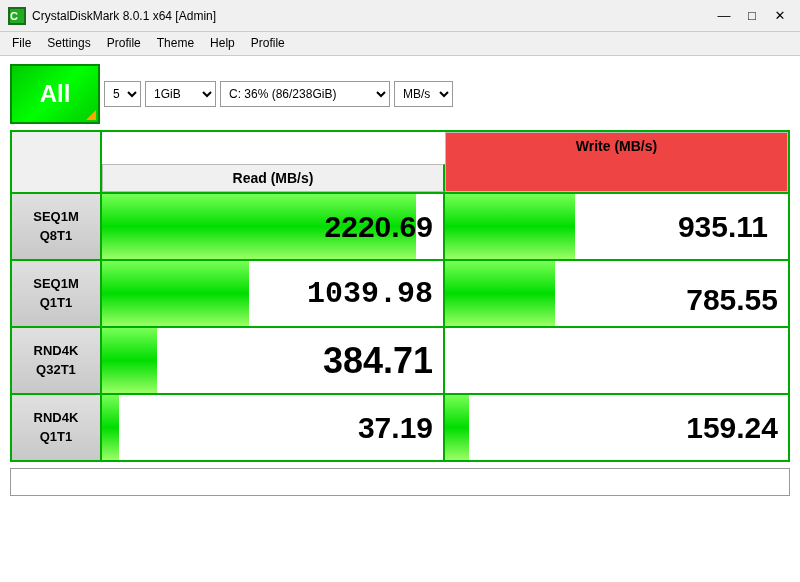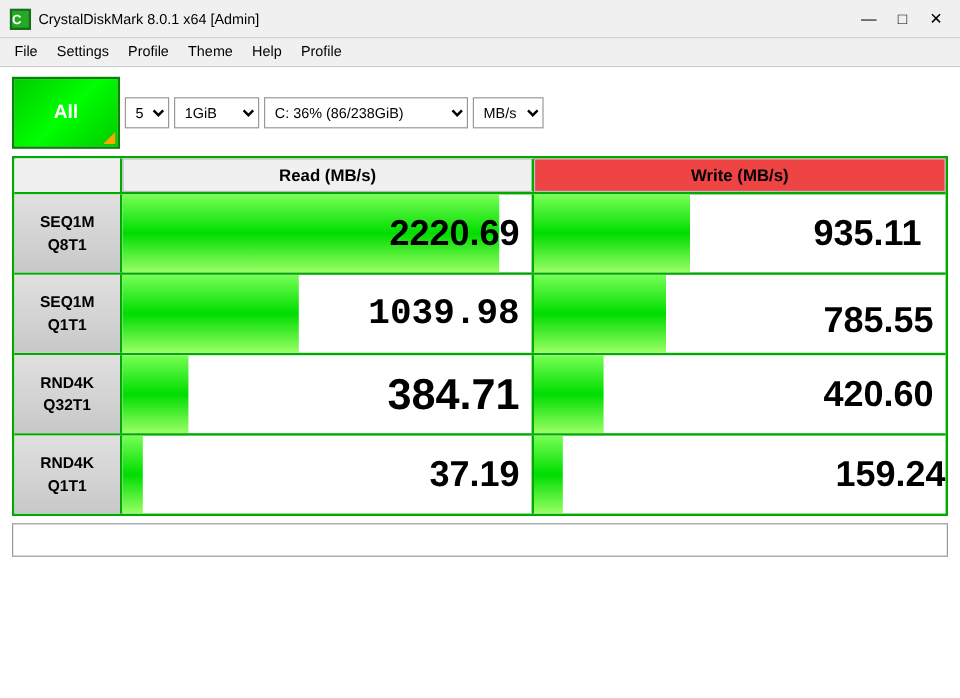--- a/index.html
+++ b/index.html
@@ -80,21 +80,21 @@
       align-items: center;
       gap: 4px;
       margin-bottom: 6px;
     }
 
     .all-btn {
       background: linear-gradient(135deg, #00cc00 0%, #00ff00 50%, #00cc00 100%);
       border: 2px solid #008800;
       color: #fff;
       font-weight: bold;
-      font-size: 16px;
+      font-size: 24px;
       width: 90px;
       height: 60px;
       cursor: pointer;
       position: relative;
       text-align: left;
       line-height: 1;
       display: flex;
       align-items: center;
       justify-content: center;
     }
@@ -194,21 +194,21 @@
       <option>MB/s</option>
       <option>GB/s</option>
       <option>IOPS</option>
     </select>
   </div>
 
   <div style="border: 2px solid #00aa00;">
 
     <div class="header-row" style="display:grid; grid-template-columns: 90px 1fr 1fr; border-bottom: 2px solid #00aa00;">
       <div style="background:#f0f0f0; border-right:2px solid #00aa00;"></div>
-      <div class="header-cell" style="background:#f0f0f0; font-size:14px; font-weight:bold; text-align:center; padding:5px 0; border-right:2px solid #00aa00;">Read (MB/s)</div>
+      <div class="header-cell" style="background:#f0f0f0; font-size:14px; font-weight:bold; text-align:center; padding:5px 0; border-right:2px solid #00aa00;margin-top:32px;">Read (MB/s)</div>
       <div class="header-cell" style="background:#ef4444; font-size:14px; font-weight:bold; text-align:center; padding:5px 0;">Write (MB/s)</div>
     </div>
 
     <div id="data-rows">
         <div style="display: grid; grid-template-columns: 90px 1fr 1fr; border-bottom: 2px solid rgb(0, 170, 0);">
           <div style="background: linear-gradient(rgb(224, 224, 224), rgb(200, 200, 200)); border-right: 2px solid rgb(0, 170, 0); font-weight: bold; font-size: 13px; text-align: center; padding: 10px 4px; display: flex; align-items: center; justify-content: center; line-height: 1.4;">SEQ1M<br>Q8T1</div>
           <div style="position: relative; border-right: 2px solid rgb(0, 170, 0); display: flex; align-items: center; justify-content: flex-end; padding-right: 10px; overflow: hidden; min-height: 65px;">
             <div style="position: absolute; left: 0px; top: 0px; bottom: 0px; width: 92%; background: linear-gradient(rgb(119, 255, 85) 0%, rgb(0, 221, 0) 50%, rgb(153, 255, 102) 100%);"></div>
             <span style="position: relative; z-index: 1; font-size: 30px; font-weight: bold; font-family: Arial, sans-serif;">2220.69</span>
           </div>
@@ -227,32 +227,28 @@
             <div style="position: absolute; left: 0px; top: 0px; bottom: 0px; width: 32%; background: linear-gradient(rgb(119, 255, 85) 0%, rgb(0, 221, 0) 50%, rgb(153, 255, 102) 100%);"></div>
             <span style="position: relative; z-index: 1; font-size: 30px; font-weight: bold; font-family: Arial, sans-serif; margin-top: 12px;">785.55</span>
           </div>
         </div>
         <div style="display: grid; grid-template-columns: 90px 1fr 1fr; border-bottom: 2px solid rgb(0, 170, 0);">
           <div style="background: linear-gradient(rgb(224, 224, 224), rgb(200, 200, 200)); border-right: 2px solid rgb(0, 170, 0); font-weight: bold; font-size: 13px; text-align: center; padding: 10px 4px; display: flex; align-items: center; justify-content: center; line-height: 1.4;">RND4K<br>Q32T1</div>
           <div style="position: relative; border-right: 2px solid rgb(0, 170, 0); display: flex; align-items: center; justify-content: flex-end; padding-right: 10px; overflow: hidden; min-height: 65px;">
             <div style="position: absolute; left: 0px; top: 0px; bottom: 0px; width: 16%; background: linear-gradient(rgb(119, 255, 85) 0%, rgb(0, 221, 0) 50%, rgb(153, 255, 102) 100%);"></div>
             <span style="position: relative; z-index: 1; font-size: 36px; font-weight: bold; font-family: Arial, sans-serif;">384.71</span>
           </div>
-          <div style="position: relative; display: flex; align-items: center; justify-content: flex-end; padding-right: 10px; overflow: hidden; min-height: 65px;">
-            <div style="position: absolute; left: 0px; top: 0px; bottom: 0px; width: 17%; background: linear-gradient(rgb(119, 255, 85) 0%, rgb(0, 221, 0) 50%, rgb(153, 255, 102) 100%);"></div>
-            <span style="position: relative; z-index: 1; font-size: 30px; font-weight: bold; font-family: Arial, sans-serif;">420.60</span>
-          </div>
         </div>
         <div style="display: grid; grid-template-columns: 90px 1fr 1fr; border-bottom: none;">
           <div style="background: linear-gradient(rgb(224, 224, 224), rgb(200, 200, 200)); border-right: 2px solid rgb(0, 170, 0); font-weight: bold; font-size: 13px; text-align: center; padding: 10px 4px; display: flex; align-items: center; justify-content: center; line-height: 1.4;">RND4K<br>Q1T1</div>
           <div style="position: relative; border-right: 2px solid rgb(0, 170, 0); display: flex; align-items: center; justify-content: flex-end; padding-right: 10px; overflow: hidden; min-height: 65px;">
             <div style="position: absolute; left: 0px; top: 0px; bottom: 0px; width: 5%; background: linear-gradient(rgb(119, 255, 85) 0%, rgb(0, 221, 0) 50%, rgb(153, 255, 102) 100%);"></div>
             <span style="position: relative; z-index: 1; font-size: 30px; font-weight: bold; font-family: Arial, sans-serif; text-align: center;">37.19</span>
           </div>
-          <div style="position: relative; display: flex; align-items: center; justify-content: flex-end; overflow: hidden; min-height: 65px;">
+          <div style="position: relative; display: flex; align-items: center; justify-content: flex-end; padding-right: 10px; overflow: hidden; min-height: 65px;">
             <div style="position: absolute; left: 0px; top: 0px; bottom: 0px; width: 7%; background: linear-gradient(rgb(119, 255, 85) 0%, rgb(0, 221, 0) 50%, rgb(153, 255, 102) 100%);"></div>
             <span style="position: relative; z-index: 1; font-size: 30px; font-weight: bold; font-family: Arial, sans-serif;">159.24</span>
           </div>
         </div>
       </div>
 
   </div>
 
   <div class="status-bar"></div>
 

